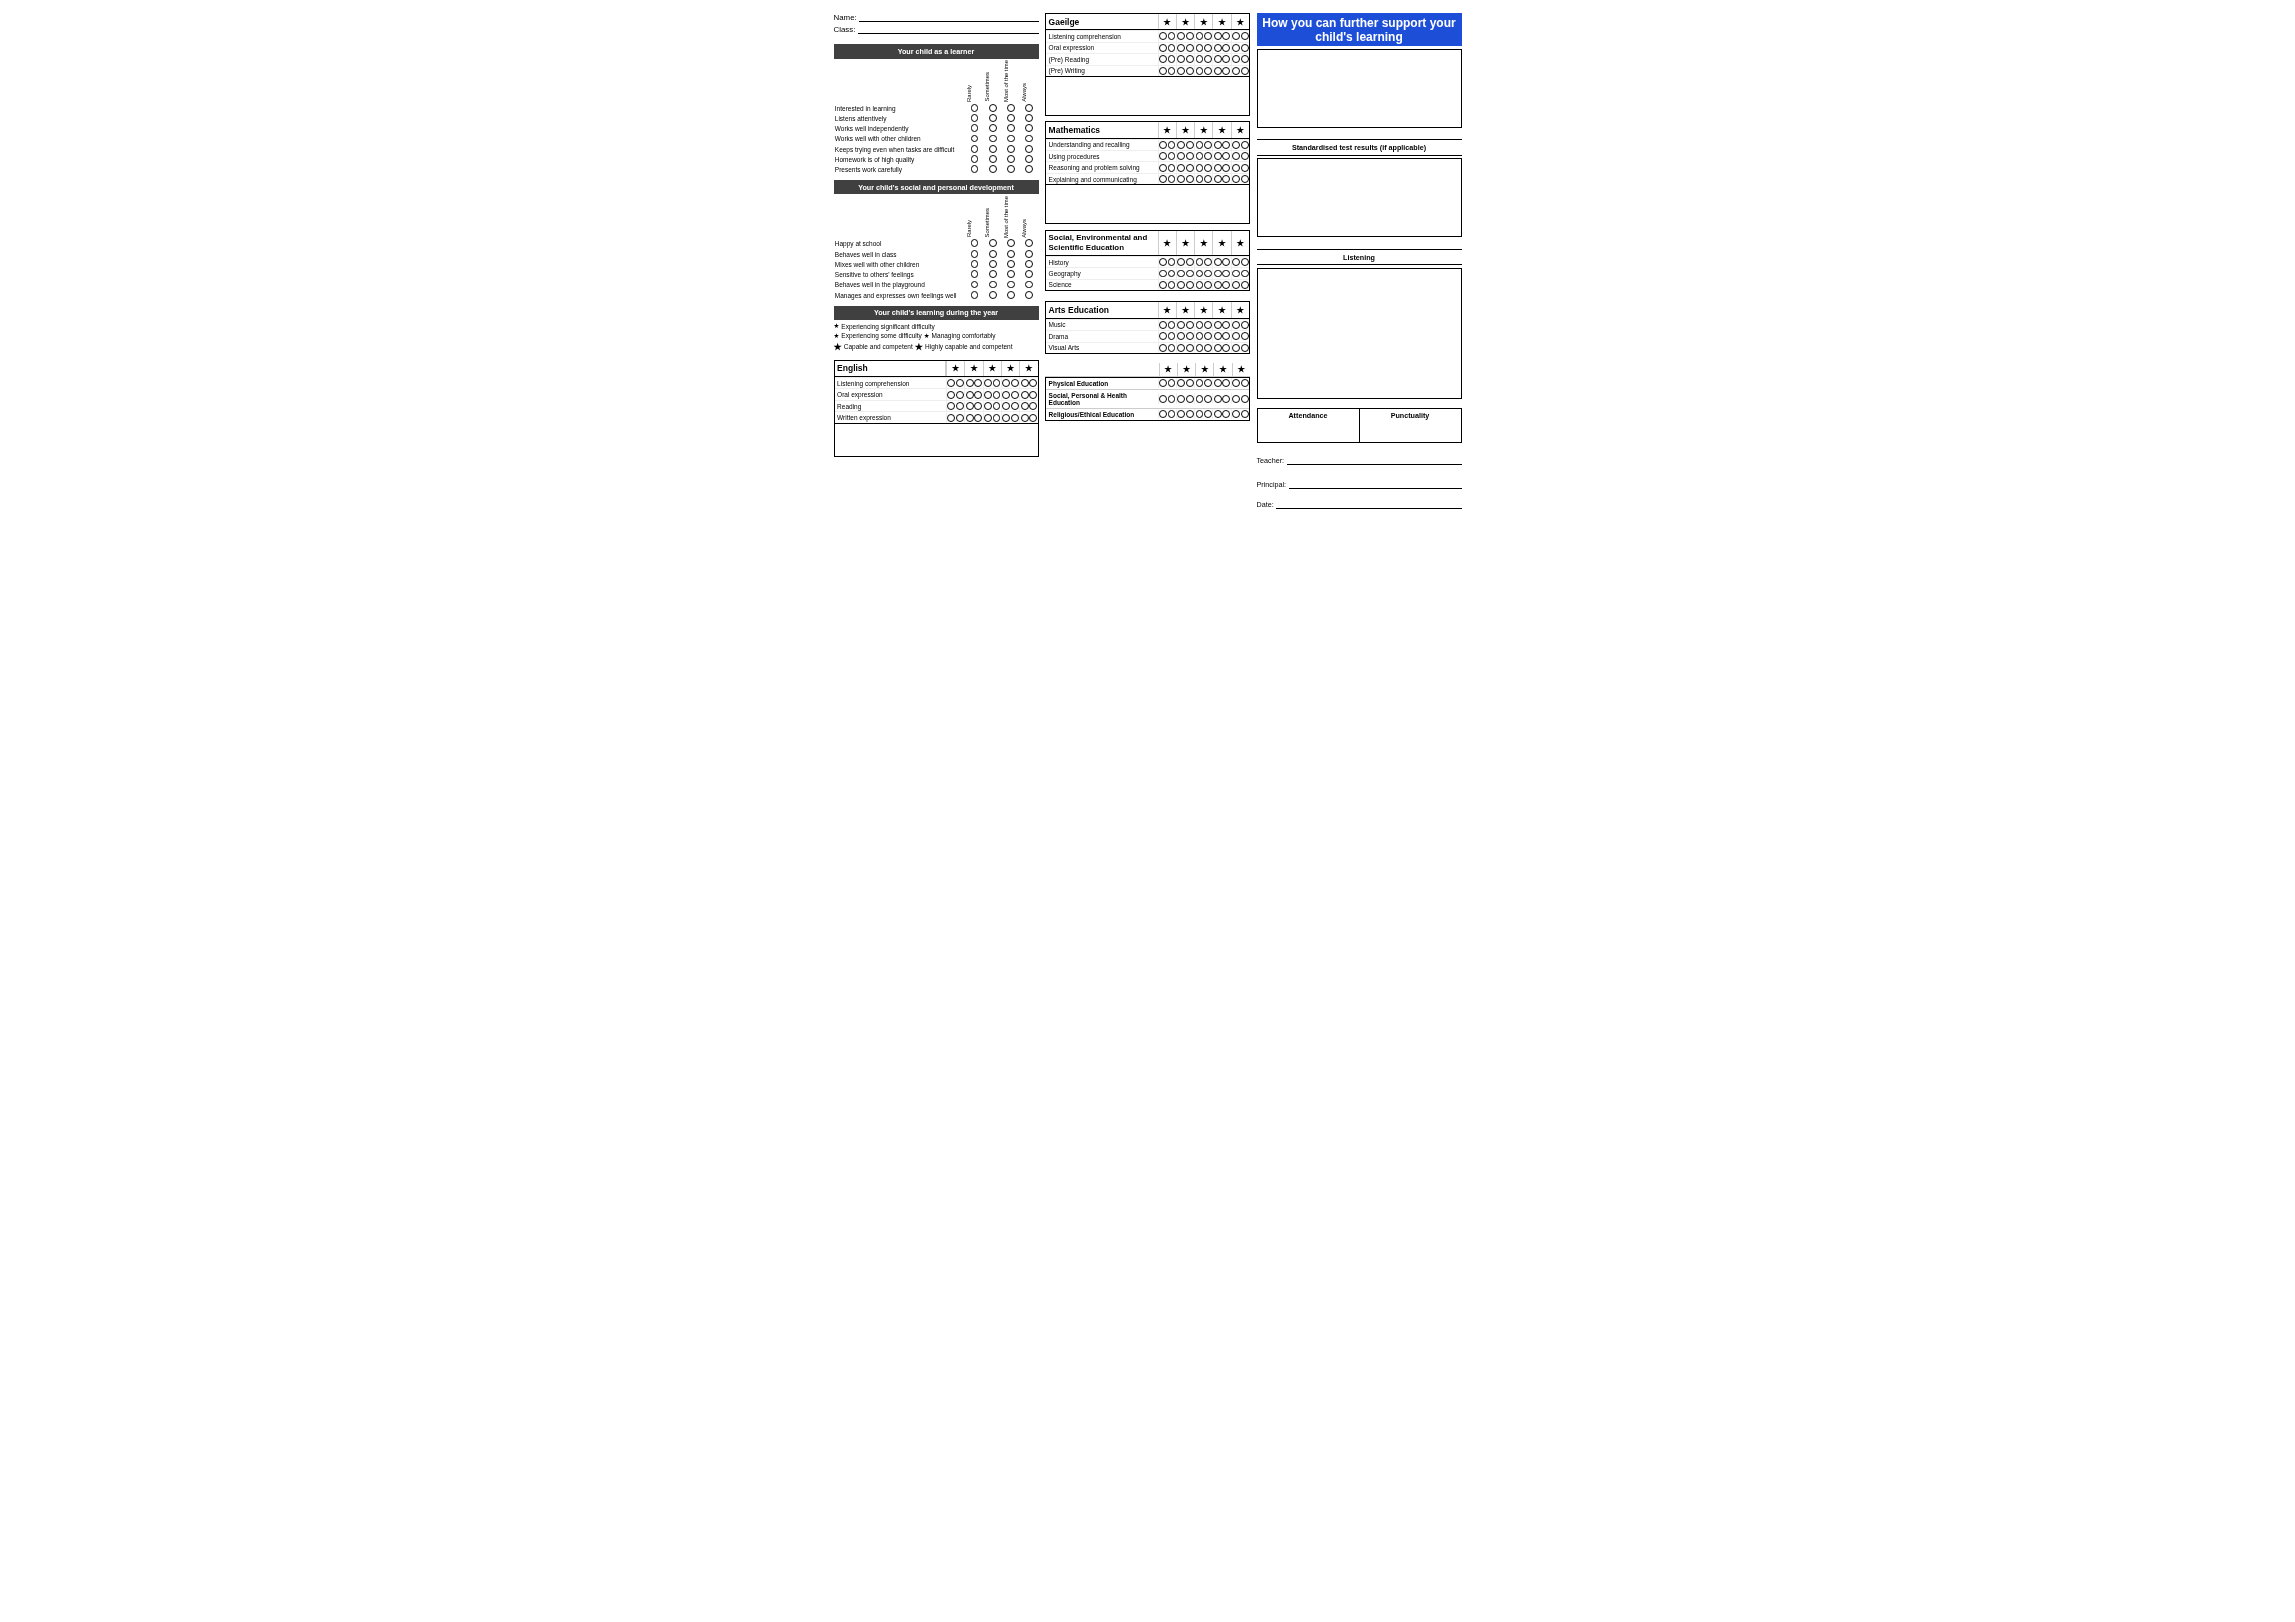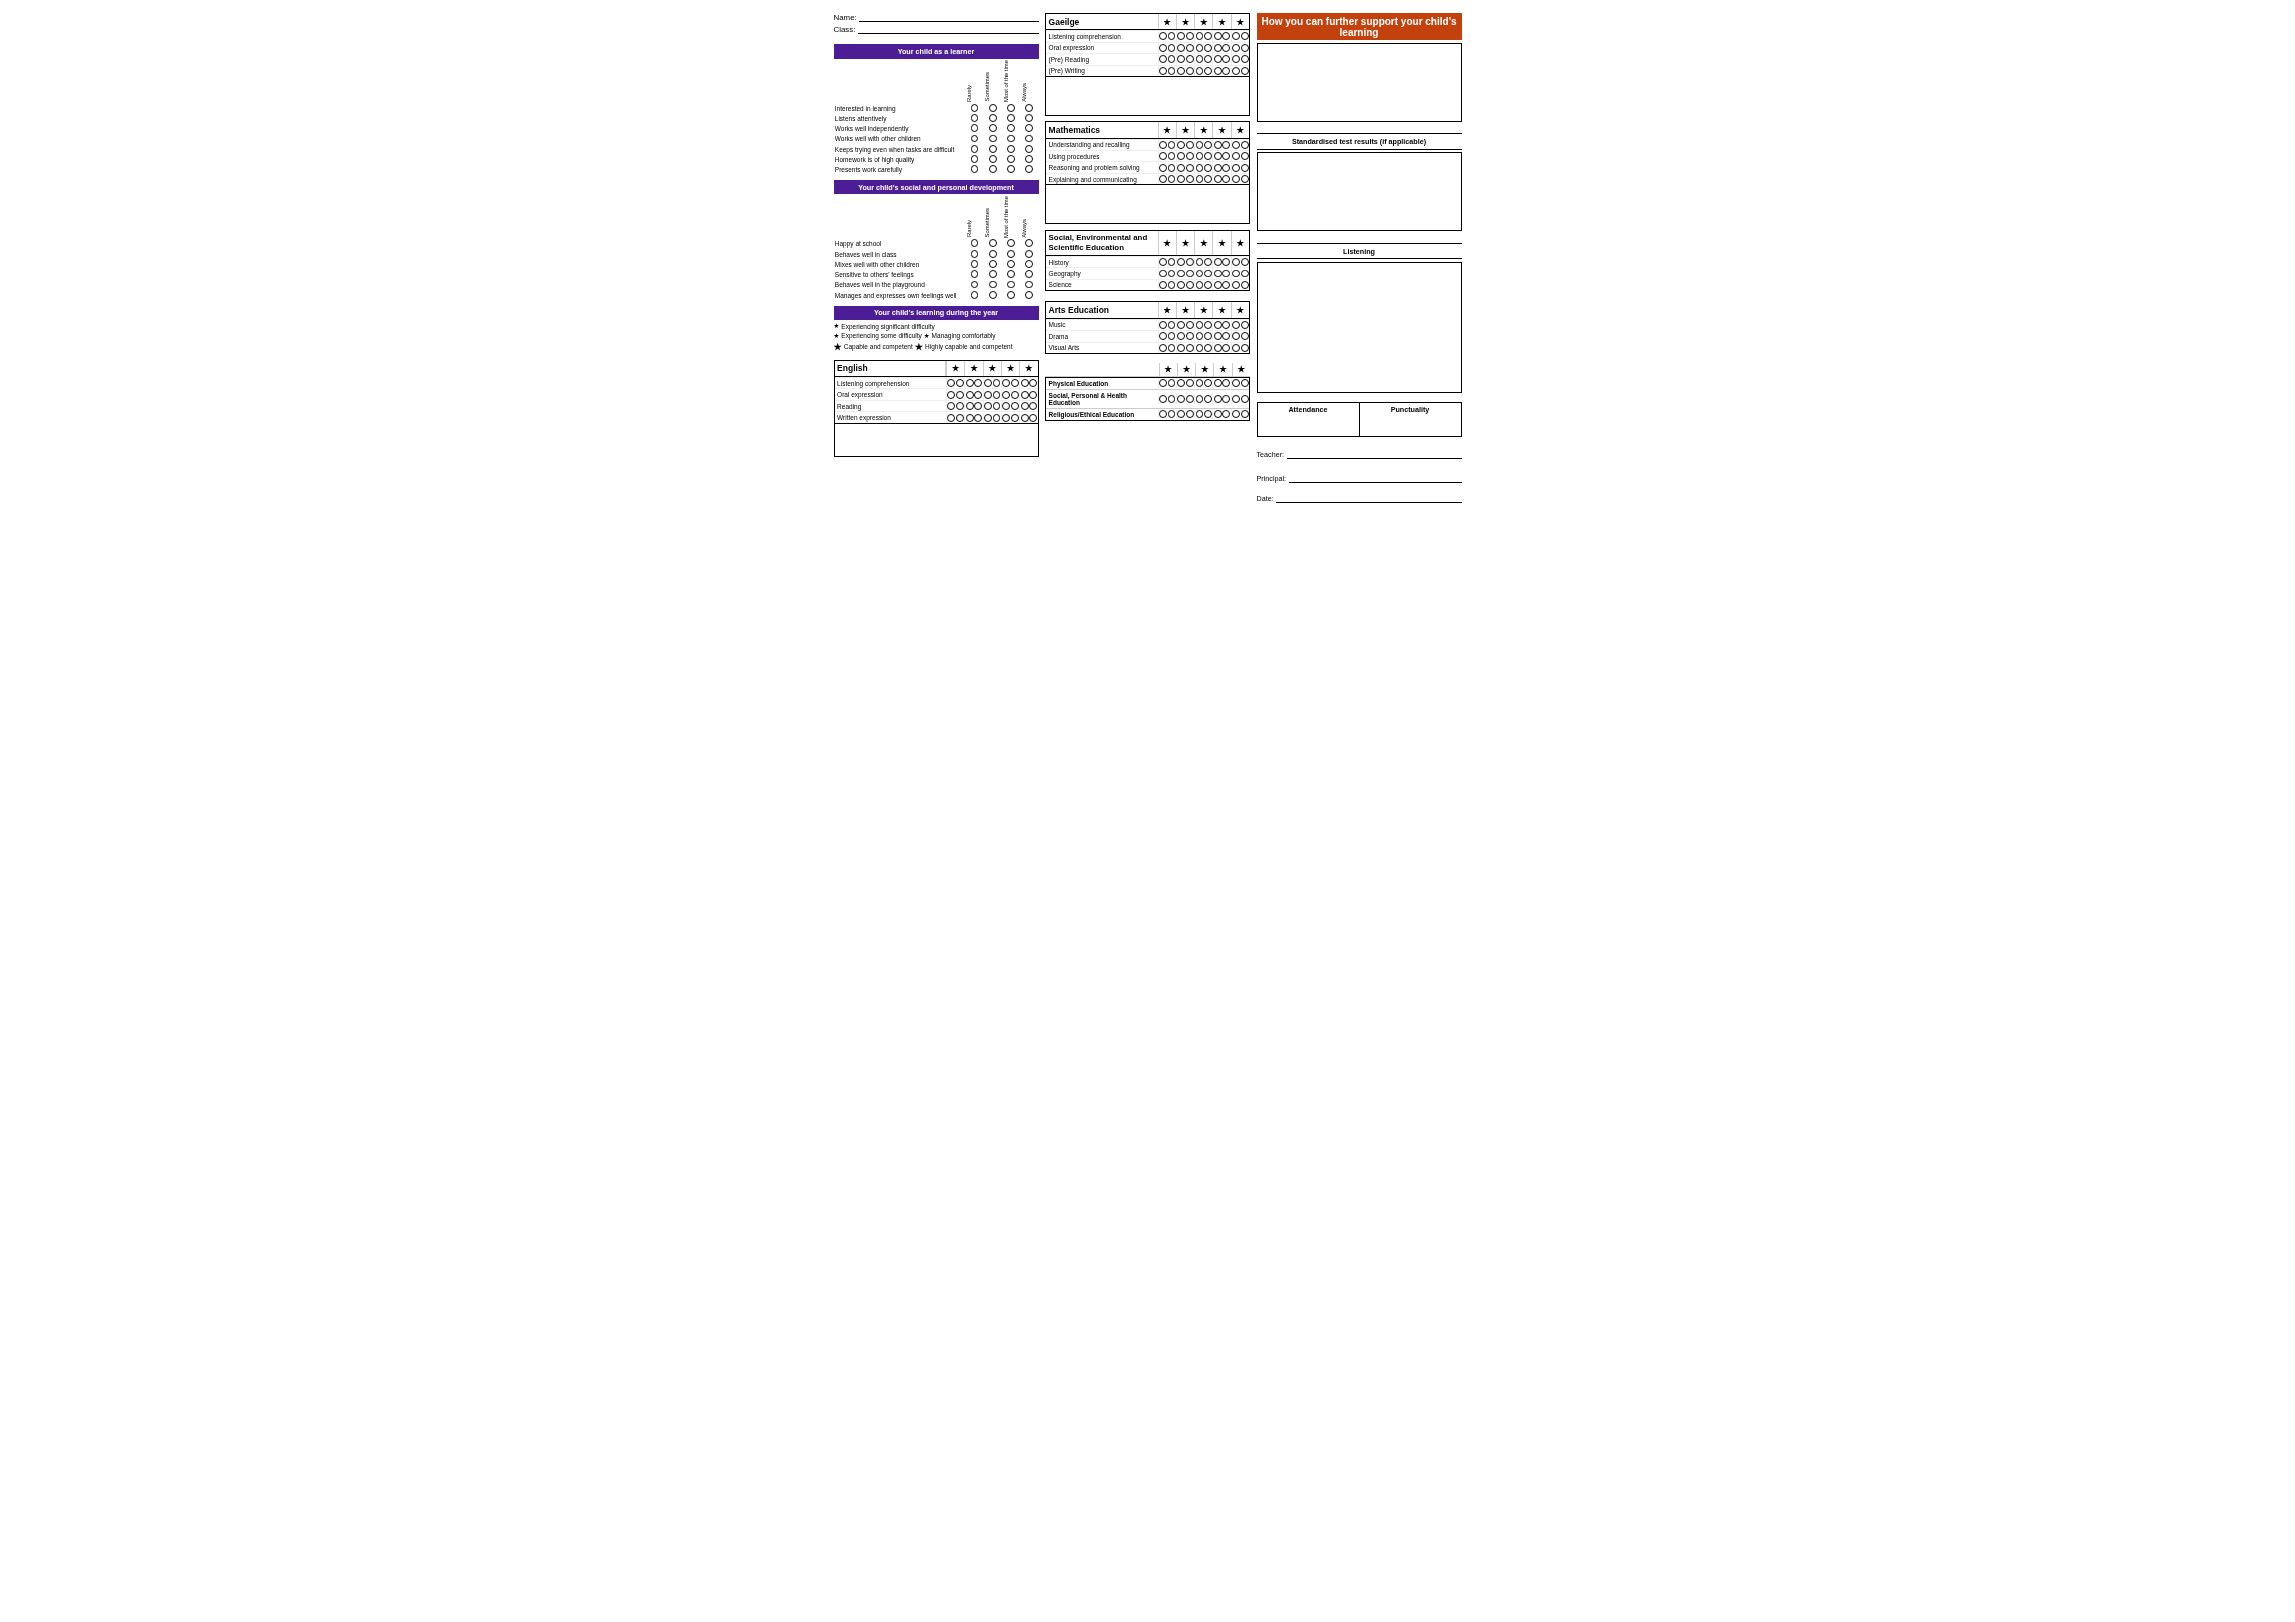--- a/index.html
+++ b/index.html
@@ -21,21 +21,21 @@
     .col { display: flex; flex-direction: column; gap: 5.2px; }
 
     
     .name-class { margin-bottom: 2.6px; }
     .name-class .field { display: flex; align-items: center; gap: 2.6px; margin-bottom: 2.6px; }
     .name-class .field span { font-size: 7.9px; white-space: nowrap; }
     .name-class .field .line { border-bottom: 0.7px solid #000; flex: 1; height: 9.2px; }
 
     
     .section-header {
-      background: #4c1d95;
+      background: #404040;
       color: #fff;
       text-align: center;
       font-weight: bold;
       font-size: 7.2px;
       padding: 2.6px 3.9px;
     }
 
     
     .rating-table {
       width: 100%;
@@ -74,24 +74,24 @@
       border: 1px solid #000;
       border-radius: 50%;
       display: inline-block;
     }
     .rating-table tr:nth-child(even) { background: #fff; }
 
     
     .legend { font-size: 6.5px; margin: 2.6px 0; }
     .legend .legend-item { display: flex; align-items: center; gap: 2px; margin-bottom: 1.3px; }
     .right-header {
-      background: #c2410c;
+      background: #1d4ed8;
       color: #fff;
       font-weight: bold;
-      font-size: 10px;
+      font-size: 12px;
       text-align: center;
       padding: 2.6px 3.9px;
       margin-bottom: 2.6px;
     }
     .right-section-header {
       font-weight: bold;
       font-size: 7.2px;
       text-align: center;
       padding: 2.6px 0;
       border-bottom: 0.7px solid #000;

